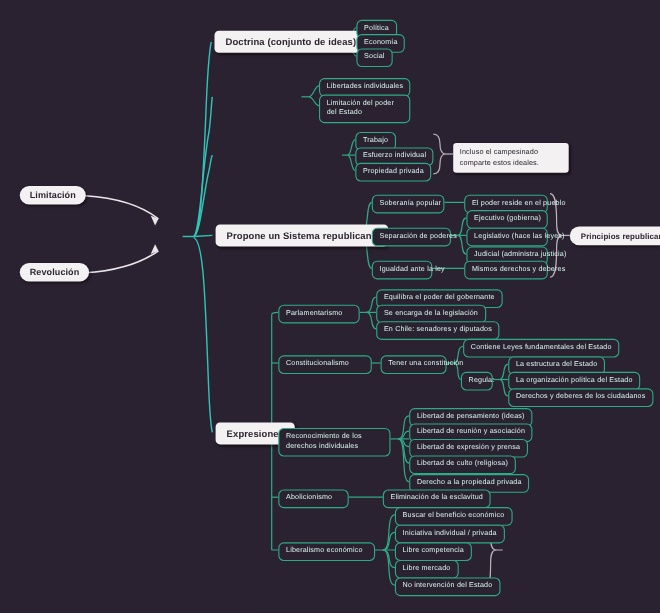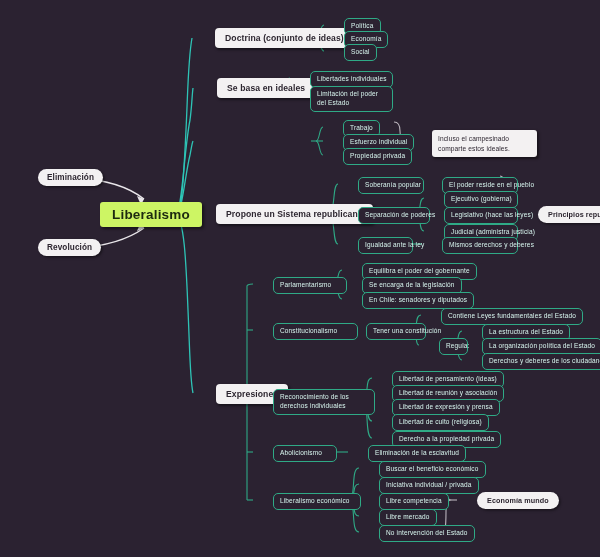--- a/index.html
+++ b/index.html
@@ -18,21 +18,20 @@
   svg.links {
     position: absolute; left: 0; top: 0;
     width: 600px; height: 557px;
     pointer-events: none;
   }
   .node {
     position: absolute;
     display: flex;
     align-items: center;
     white-space: nowrap;
-    margin-left: 20px;
   }
   
   .node.central {
     background: #cdf564;
     color: #1d2a10;
     font-weight: bold;
     font-size: 13.5px;
     border-radius: 3px;
     padding: 5px 12px;
     box-shadow: 2px 2px 3px rgba(0,0,0,.45);
@@ -191,46 +190,40 @@
       <path d="M77,178 C110,180 130,188 144,199"></path>
       <path d="M77,248 C110,246 130,238 144,228"></path>
     </g>
     <g fill="#e9e6ea" stroke="none">
       <polygon points="144,199 137,196 141,205"></polygon>
       <polygon points="144,228 137,231 141,222"></polygon>
     </g>
   </svg>
 
   <div class="node light" style="left:18px; top:169px;">
-    <span class="t-label">Eliminación</span>
+    <span class="t-label">Limitación</span>
   </div>
   <div class="node light" style="left:18px; top:239px;align-items:center;">
     <span class="t-label">Revolución</span>
   </div>
 
-  <div class="node central" style="left:80px; top:202px;">
-    <span class="t-label">Liberalismo</span>
-  </div>
 
   <div class="node light branch" style="left:195px; top:28px;">
     <span class="t-label">Doctrina (conjunto de ideas)</span>
   </div>
   <div class="node teal" style="left:324px; top:18px;">
     <span class="t-label">Política</span>
   </div>
   <div class="node teal" style="left:324px; top:31px;">
     <span class="t-label">Economía</span>
   </div>
   <div class="node teal" style="left:324px; top:44px;">
     <span class="t-label">Social</span>
   </div>
 
-  <div class="node light branch" style="left:197px; top:78px;">
-    <span class="t-label">Se basa en ideales</span>
-  </div>
   <div class="node teal" style="left:290px; top:71px; width:83px;">
     <span class="t-label">Libertades  individuales</span>
   </div>
   <div class="node teal wrap" style="left:290px; top:86px; width:83px;">
     <span class="t-label">Limitación del poder del Estado</span>
   </div>
 
   <div class="node teal" style="left:323px; top:120px;">
     <span class="t-label">Trabajo</span>
   </div>
@@ -353,17 +346,14 @@
   </div>
   <div class="node teal" style="left:359px; top:493px;">
     <span class="t-label">Libre competencia</span>
   </div>
   <div class="node teal" style="left:359px; top:509px;">
     <span class="t-label">Libre mercado</span>
   </div>
   <div class="node teal" style="left:359px; top:525px;">
     <span class="t-label">No intervención del Estado</span>
   </div>
-  <div class="node light pill" style="left:457px; top:492px;">
-    <span class="t-label">Economía mundo</span>
-  </div>
 
 </div>
 
 </body></html>

